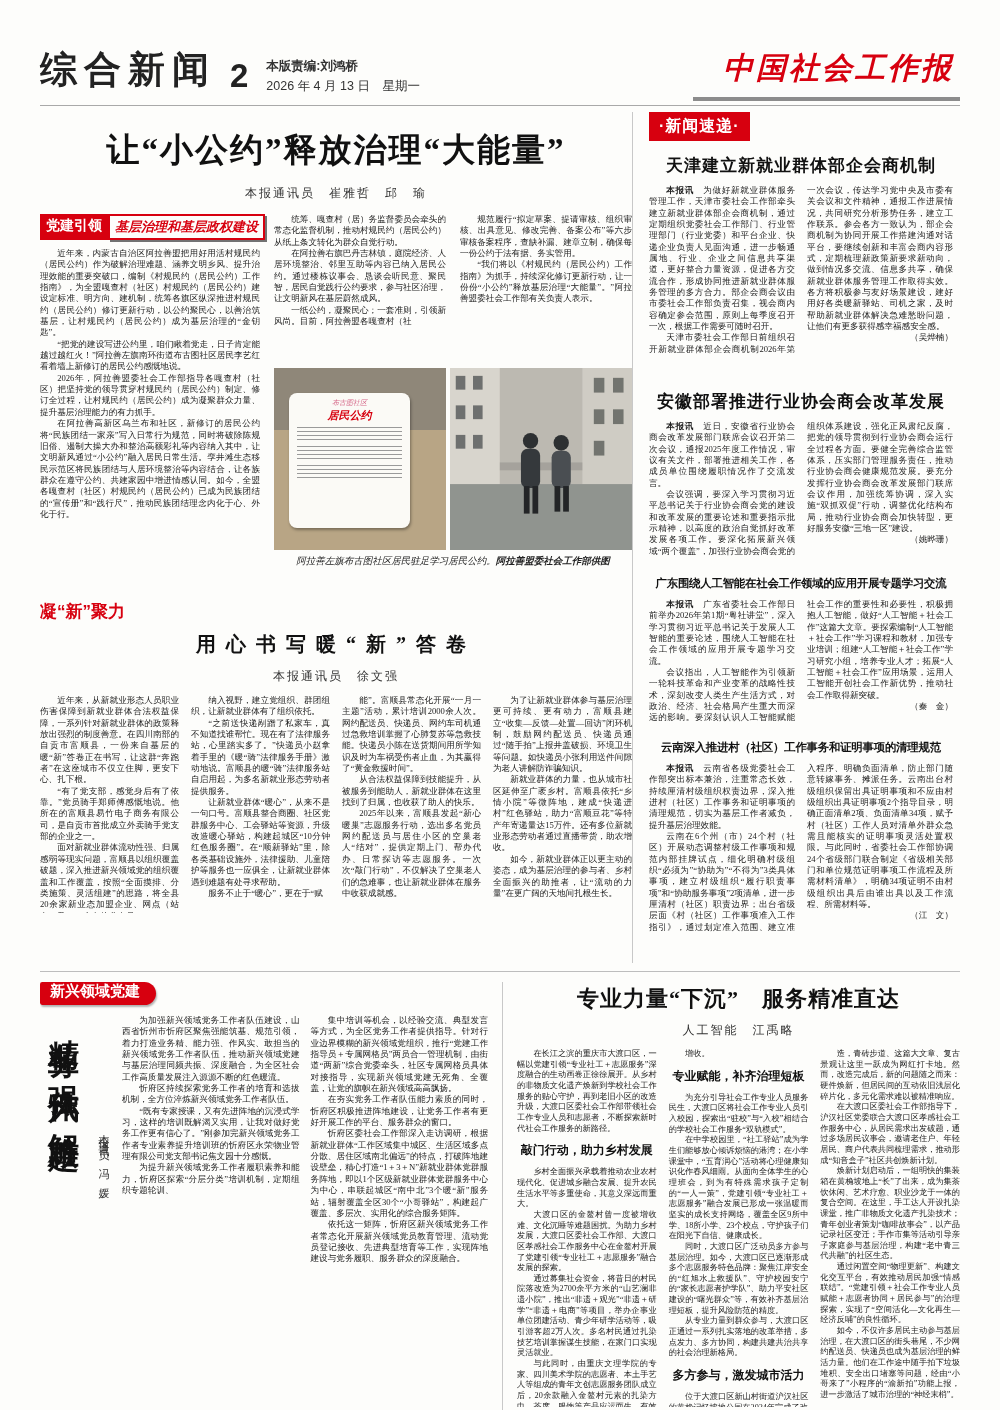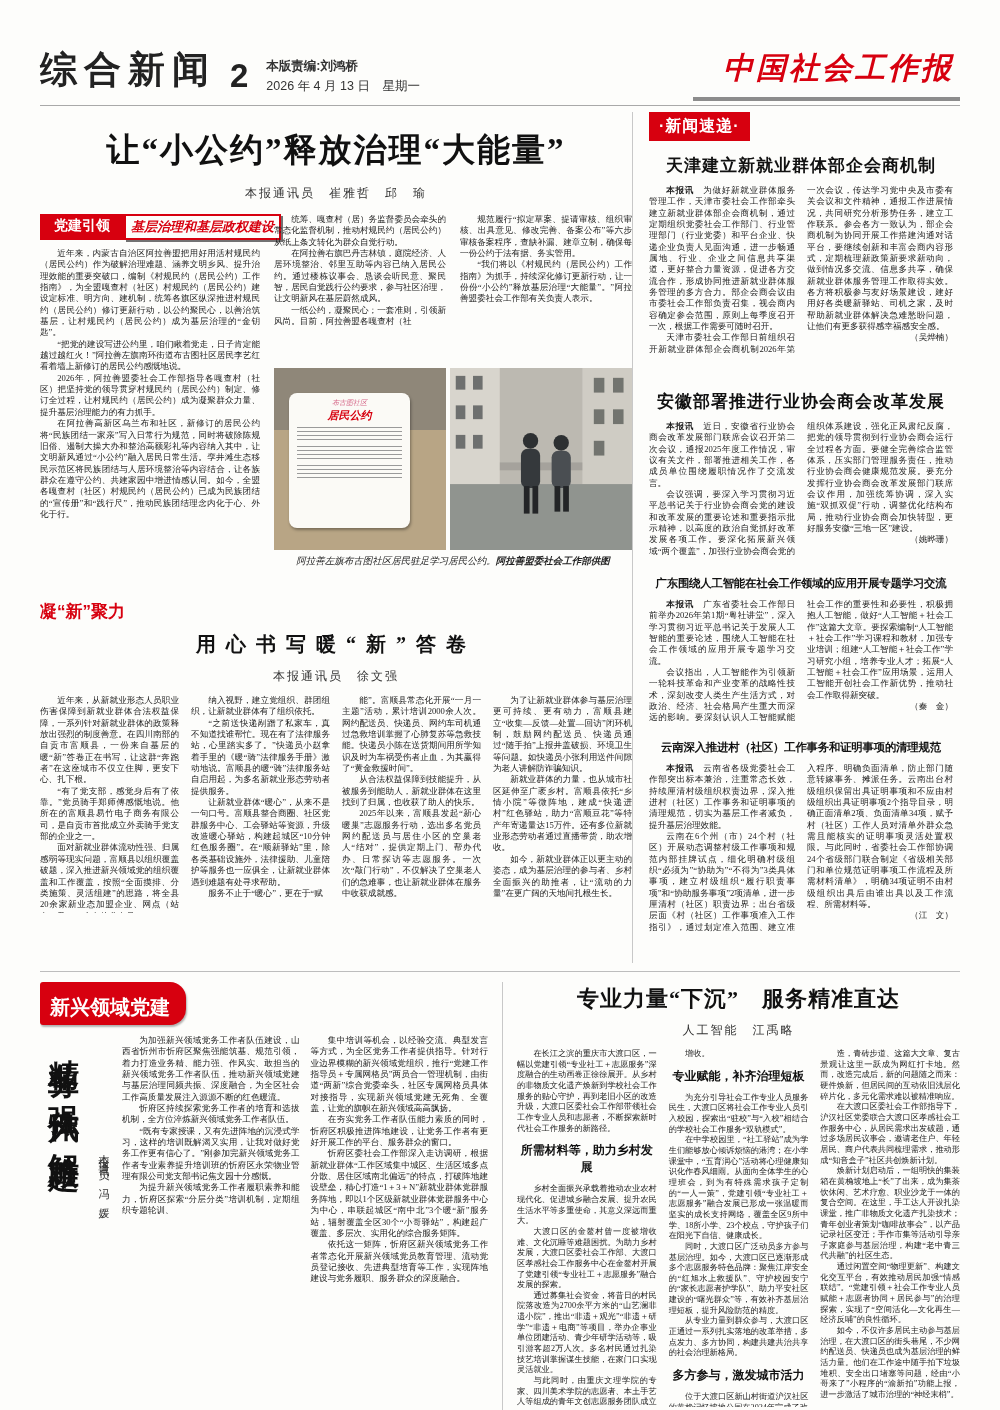--- a/index.html
+++ b/index.html
@@ -36,21 +36,21 @@
   h4.subhead{font-family:"Liberation Sans","DejaVu Sans",sans-serif;font-size:12px;
              font-weight:bold;text-align:center;margin:8px 0;color:#111;}
   .byline{text-align:center;font-size:12px;color:#333;letter-spacing:2px;}
 
   
   .h1{font-size:33px;font-weight:bold;text-align:center;letter-spacing:2px;margin:16px 0 12px;color:#111;}
   .ta-flex{display:flex;gap:14px;margin-top:12px;}
   .ta-c1{width:220px;}
   .label-row{display:flex;align-items:stretch;margin-bottom:8px;}
   .label-badge{background:#d7000f;color:#fff;font-family:"Liberation Sans","DejaVu Sans",sans-serif;
-               font-weight:bold;font-size:14px;padding:3px 14px;white-space:nowrap;}
+               font-weight:bold;font-size:14px;padding:3px 6px;white-space:nowrap;}
   .label-sub{border:2px solid #d7000f;color:#d7000f;font-style:italic;font-weight:bold;
              font-size:13px;padding:2px 5px;white-space:nowrap;box-shadow:2px 2px 0 rgba(40,40,40,.65);}
   .ta-c1 .coltext{height:336px;overflow:hidden;}
   .ta-right{flex:1;min-width:0;}
   .ta-cols{display:flex;gap:14px;height:146px;overflow:hidden;}
   .ta-cols>div{flex:1;min-width:0;}
   .photos{display:flex;gap:4px;height:182px;margin-top:8px;}
   .photo-a{width:48%;position:relative;background:linear-gradient(#8f8779 0 34%,#b8a585 34% 100%);overflow:hidden;}
   .board{position:absolute;left:9%;top:14%;width:70%;height:74%;background:#fbfaf6;border-radius:8px;
          box-shadow:1px 2px 3px rgba(0,0,0,.35);padding:5px 6px;box-sizing:border-box;}
@@ -74,21 +74,21 @@
   
   .ne-label{display:inline-block;background:#d7000f;color:#fff;font-family:"Liberation Sans","DejaVu Sans",sans-serif;
             font-weight:bold;font-size:16px;padding:4px 10px;letter-spacing:1px;}
   .ne-art{margin-top:13px;}
   .ne-h{font-size:17px;font-weight:bold;text-align:center;margin:6px 0 8px;letter-spacing:1px;color:#111;}
   .ne-h.small{font-size:11.4px;white-space:nowrap;letter-spacing:-0.2px;}
   .ne-body{column-count:2;column-gap:12px;overflow:hidden;}
 
   
   .bl-label{display:inline-block;background:#d7000f;color:#fff;font-family:"Liberation Sans","DejaVu Sans",sans-serif;
-            font-weight:bold;font-size:20px;padding:12px 16px 4px 10px;border-radius:3px 16px 16px 3px;
+            font-weight:bold;font-size:15px;padding:0 16px 4px 10px;border-radius:3px 16px 16px 3px;
             box-shadow:1px 2px 2px rgba(0,0,0,.3);}
   .bl-flex{display:flex;gap:11px;margin-top:10px;height:396px;overflow:hidden;}
   .v-head{writing-mode:vertical-rl;font-size:31px;font-weight:bold;line-height:1.1;
           letter-spacing:4px;width:40px;color:#111;}
   .v-byline{writing-mode:vertical-rl;font-size:11px;letter-spacing:4px;color:#333;width:20px;margin-top:110px;}
   .bl-c{flex:1;min-width:0;}
 
   
   .h2b{font-size:22px;font-weight:bold;text-align:center;letter-spacing:1px;margin:2px 0 8px;color:#111;}
   .br-cols{display:flex;gap:12px;height:358px;overflow:hidden;margin-top:10px;}
@@ -284,21 +284,21 @@
           </div>
       </div>
     </div>
 
     <div class="br">
       <div class="h2b">专业力量“下沉”　服务精准直达</div>
       <div class="byline">人工智能　江禹略</div>
       <div class="br-cols">
         <div class="bt">
             <p>在长江之滨的重庆市大渡口区，一幅以党建引领“专业社工＋志愿服务”深度融合的生动画卷正徐徐展开。从乡村的非物质文化遗产焕新到学校社会工作服务的贴心守护，再到老旧小区的改造升级，大渡口区委社会工作部带领社会工作专业人员和志愿者，不断探索新时代社会工作服务的新路径。</p>
-            <h4 class="subhead">所需材料等，助力乡村发展</h4>
+            <h4 class="subhead">敲门行动，助力乡村发展</h4>
             <p>乡村全面振兴承载着推动农业农村现代化、促进城乡融合发展、提升农民生活水平等多重使命，其意义深远而重大。</p>
             <p>大渡口区的金鳌村曾一度被增收难、文化沉睡等难题困扰。为助力乡村发展，大渡口区委社会工作部、大渡口区孝感社会工作服务中心在金鳌村开展了党建引领“专业社工＋志愿服务”融合发展的探索。</p>
             <p>通过募集社会资金，将昔日的村民院落改造为2700余平方米的“山艺澜非遗小院”，推出“非遗＋观光”“非遗＋研学”“非遗＋电商”等项目，举办企事业单位团建活动、青少年研学活动等，吸引游客超2万人次。多名村民通过扎染技艺培训掌握谋生技能，在家门口实现灵活就业。</p>
             <p>与此同时，由重庆文理学院的专家、四川美术学院的志愿者、本土手艺人等组成的青年文创志愿服务团队成立后，20余款融入金鳌村元素的扎染方巾、茶席、服饰等产品应运而生，有效助力村民</p>
           </div>
         <div class="bt">
             <p>增收。</p>
             <h4 class="subhead">专业赋能，补齐治理短板</h4>
             <p>为充分引导社会工作专业人员服务民生，大渡口区将社会工作专业人员引入校园，探索出“驻校”与“入校”相结合的学校社会工作服务“双轨模式”。</p>
             <p>在中学校园里，“社工驿站”成为学生们能够放心倾诉烦恼的港湾；在小学课堂中，“五育润心”活动将心理健康知识化作春风细雨。从面向全体学生的心理班会，到为有特殊需求孩子定制的“一人一策”，党建引领“专业社工＋志愿服务”融合发展已形成一张温暖而坚实的成长支持网络，覆盖全区9所中学、18所小学、23个校点，守护孩子们在阳光下自信、健康成长。</p>

